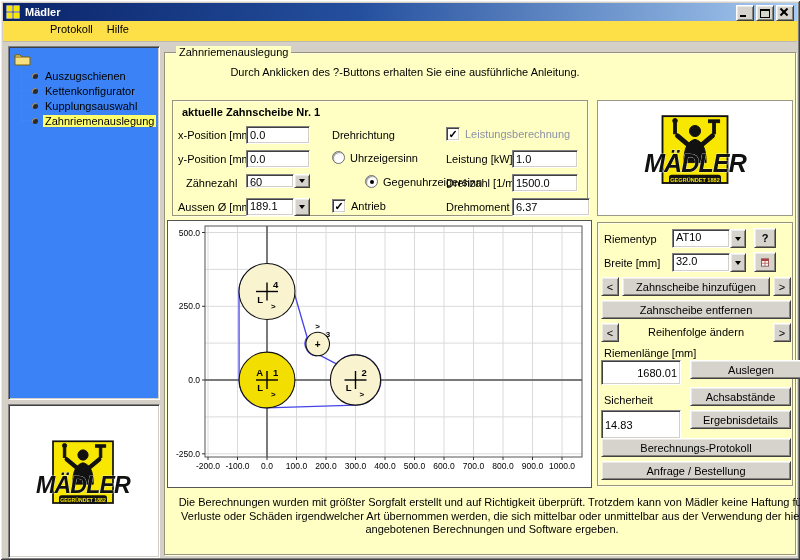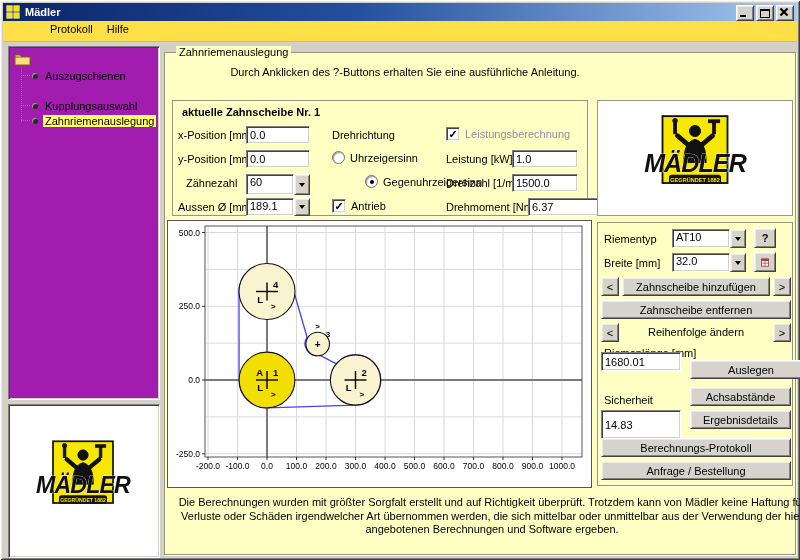--- a/index.html
+++ b/index.html
@@ -15,21 +15,21 @@
   .win-btn{width:16px;height:14px;background:#D6D3CC;border:1px solid;border-color:#FFFFFF #404040 #404040 #FFFFFF;
     box-shadow:inset 1px 1px 0 #ECEAE4, inset -1px -1px 0 #87837A;position:relative;}
   .win-btn.min::after{content:"";position:absolute;left:3px;bottom:3px;width:6px;height:2px;background:#000;}
   .win-btn.max::after{content:"";position:absolute;left:3px;top:3px;width:8px;height:6px;border:1px solid #000;border-top-width:2px;}
   .win-btn.close::before,.win-btn.close::after{content:"";position:absolute;left:2px;top:5px;width:10px;height:2px;background:#000;}
   .win-btn.close::before{transform:rotate(45deg);}
   .win-btn.close::after{transform:rotate(-45deg);}
   #menubar{left:3px;top:21px;right:3px;height:20px;background:#fde047;display:flex;border-bottom:1px solid #BDB9B0;padding-left:40px;}
   .menu-item{padding:2px 7px;}
   
-  .sunken-panel{background:#a21caf;border:1px solid;border-color:#808080 #FFFFFF #FFFFFF #808080;
+  .sunken-panel{background:#3b82f6;border:1px solid;border-color:#808080 #FFFFFF #FFFFFF #808080;
     box-shadow:inset 1px 1px 0 #404040, inset -1px -1px 0 #D4D0C8;}
   .groupbox{background:#FFFFC4;border:1px solid #97947B;box-shadow:inset 1px 1px 0 #FFFFE6, 1px 1px 0 #FFFFE6;}
   .gb-label{position:absolute;background:#FFFFC4;padding:0 3px;line-height:12px;}
   
   #tree{left:8px;top:46px;width:150px;height:352px;}
   .tree-vline{position:absolute;left:12px;top:20px;width:1px;height:56px;background-image:linear-gradient(#808080 50%,transparent 50%);background-size:1px 2px;}
   .tree-item{position:absolute;left:0;height:15px;display:flex;align-items:center;}
   .tree-hline{width:9px;height:1px;margin-left:12px;background-image:linear-gradient(90deg,#808080 50%,transparent 50%);background-size:2px 1px;}
   .bullet{width:6px;height:6px;border-radius:50%;background:#2A2A2A;box-shadow:inset 1px 1px 0 #9A9A9A;margin:0 5px 0 2px;flex:0 0 auto;}
   .tree-label{padding:0 2px;white-space:nowrap;}
@@ -92,20 +92,25 @@
     <svg class="abs" style="left:5px;top:5px;" width="18" height="14" viewBox="0 0 18 14">
       <path d="M1,3 L6,3 L8,5 L16,5 L16,13 L1,13 Z" fill="#F8E080" stroke="#806000"></path>
       <path d="M1,3 L6,3 L8,5 L1,5 Z" fill="#FFF0A0" stroke="#806000"></path>
     </svg>
     <div class="tree-vline"></div>
     <div class="tree-item" style="top:21px;">
       <div class="tree-hline"></div>
         <span class="bullet"></span>
       <span class="tree-label">Auszugschienen</span>
     </div>
+    <div class="tree-item" style="top:36px;">
+      <div class="tree-hline"></div>
+        <span class="bullet"></span>
+      <span class="tree-label">Kettenkonfigurator</span>
+    </div>
     <div class="tree-item" style="top:51px;">
       <div class="tree-hline"></div>
         <span class="bullet"></span>
       <span class="tree-label">Kupplungsauswahl</span>
     </div>
     <div class="tree-item" style="top:66px;">
       <div class="tree-hline"></div>
         <span class="bullet"></span>
       <span class="tree-label hl">Zahnriemenauslegung</span>
     </div>
@@ -142,21 +147,21 @@
       <span class="lbl">x-Position [mm]</span>
     </div>
   <input class="abs field" style="left: 246px; top: 126px; width: 64px; height: 18px;" value="0.0">
   <div class="ctl-row" style="left:178px;top:153px;">
       <span class="lbl">y-Position [mm]</span>
     </div>
   <input class="abs field" style="left: 246px; top: 150px; width: 64px; height: 18px;" value="0.0">
   <div class="ctl-row" style="left:178px;top:177px;margin-left:8px;">
       <span class="lbl">Zähnezahl</span>
     </div>
-  <div class="abs dd" style="left:246px;top:174px;width:64px;height:21px;">
+  <div class="abs dd" style="left:246px;top:174px;width:64px;height:14px;">
     <span class="field val">60</span>
     <span class="btn arrow">
         <span class="tri"></span>
       </span>
   </div>
   <div class="ctl-row" style="left:178px;top:201px;">
       <span class="lbl">Aussen Ø [mm]</span>
     </div>
   <div class="abs dd" style="left:246px;top:198px;width:64px;height:18px;">
     <span class="field val">189.1</span>
@@ -189,21 +194,21 @@
       <span class="lbl">Leistung [kW]</span>
     </div>
   <input class="abs field" style="left: 512px; top: 150px; width: 66px; height: 18px;" value="1.0">
   <div class="ctl-row" style="left:446px;top:177px;">
       <span class="lbl">Drehzahl [1/min]</span>
     </div>
   <input class="abs field" style="left: 512px; top: 174px; width: 66px; height: 18px;" value="1500.0">
   <div class="ctl-row" style="left:446px;top:201px;">
       <span class="lbl">Drehmoment [Nm]</span>
     </div>
-  <input class="abs field" style="left: 512px; top: 198px; width: 78px; height: 18px; margin-left: 16px;" value="6.37">
+  <input class="abs field" style="left: 512px; top: 198px; width: 78px; height: 18px;" value="6.37">
 
   <div class="abs logo-panel tr" style="left:597px;top:100px;width:194px;height:114px;">
     <svg class="abs" style="left:32px;top:8px;" width="130" height="96" viewBox="0 0 140 100">
       <rect x="35" y="6" width="70" height="72" fill="#F8E700" stroke="#111" stroke-width="2"></rect>
       <g fill="#111" stroke="#111">
         <circle cx="70" cy="22" r="6"></circle>
         <path d="M58,56 C58,40 62,33 70,31 C78,33 82,40 82,56 Z"></path>
         <path d="M64,38 L51,27" stroke-width="5" stroke-linecap="round"></path>
         <path d="M76,38 L89,27" stroke-width="5" stroke-linecap="round"></path>
         <rect x="47" y="12" width="3" height="13"></rect>
@@ -339,21 +344,21 @@
 
   <button class="abs btn" style="left:601px;top:300px;width:190px;height:19px;">Zahnscheibe entfernen</button>
 
   <button class="abs btn" style="left:601px;top:323px;width:18px;height:19px;">&lt;</button>
   <div class="abs" style="left:622px;top:326px;width:148px;text-align:center;">Reihenfolge ändern</div>
   <button class="abs btn" style="left:773px;top:323px;width:18px;height:19px;">&gt;</button>
 
   <div class="ctl-row" style="left:604px;top:347px;">
       <span class="lbl">Riemenlänge [mm]</span>
     </div>
-  <input class="abs field" style="left: 601px; top: 352px; width: 80px; height: 19px;" value="1680.01">
+  <input class="abs field" style="left: 601px; top: 360px; width: 80px; height: 25px; text-align: right;" value="1680.01">
   <button class="abs btn" style="left:690px;top:360px;width:122px;height:19px;">Auslegen</button>
 
   <button class="abs btn" style="left:690px;top:387px;width:101px;height:19px;">Achsabstände</button>
   <div class="ctl-row" style="left:604px;top:394px;">
       <span class="lbl">Sicherheit</span>
     </div>
   <input class="abs field" style="left: 601px; top: 410px; width: 80px; height: 29px;" value="14.83">
   <button class="abs btn" style="left:690px;top:410px;width:101px;height:19px;">Ergebnisdetails</button>
 
   <button class="abs btn" style="left:601px;top:461px;width:190px;height:19px;">Anfrage / Bestellung</button>

